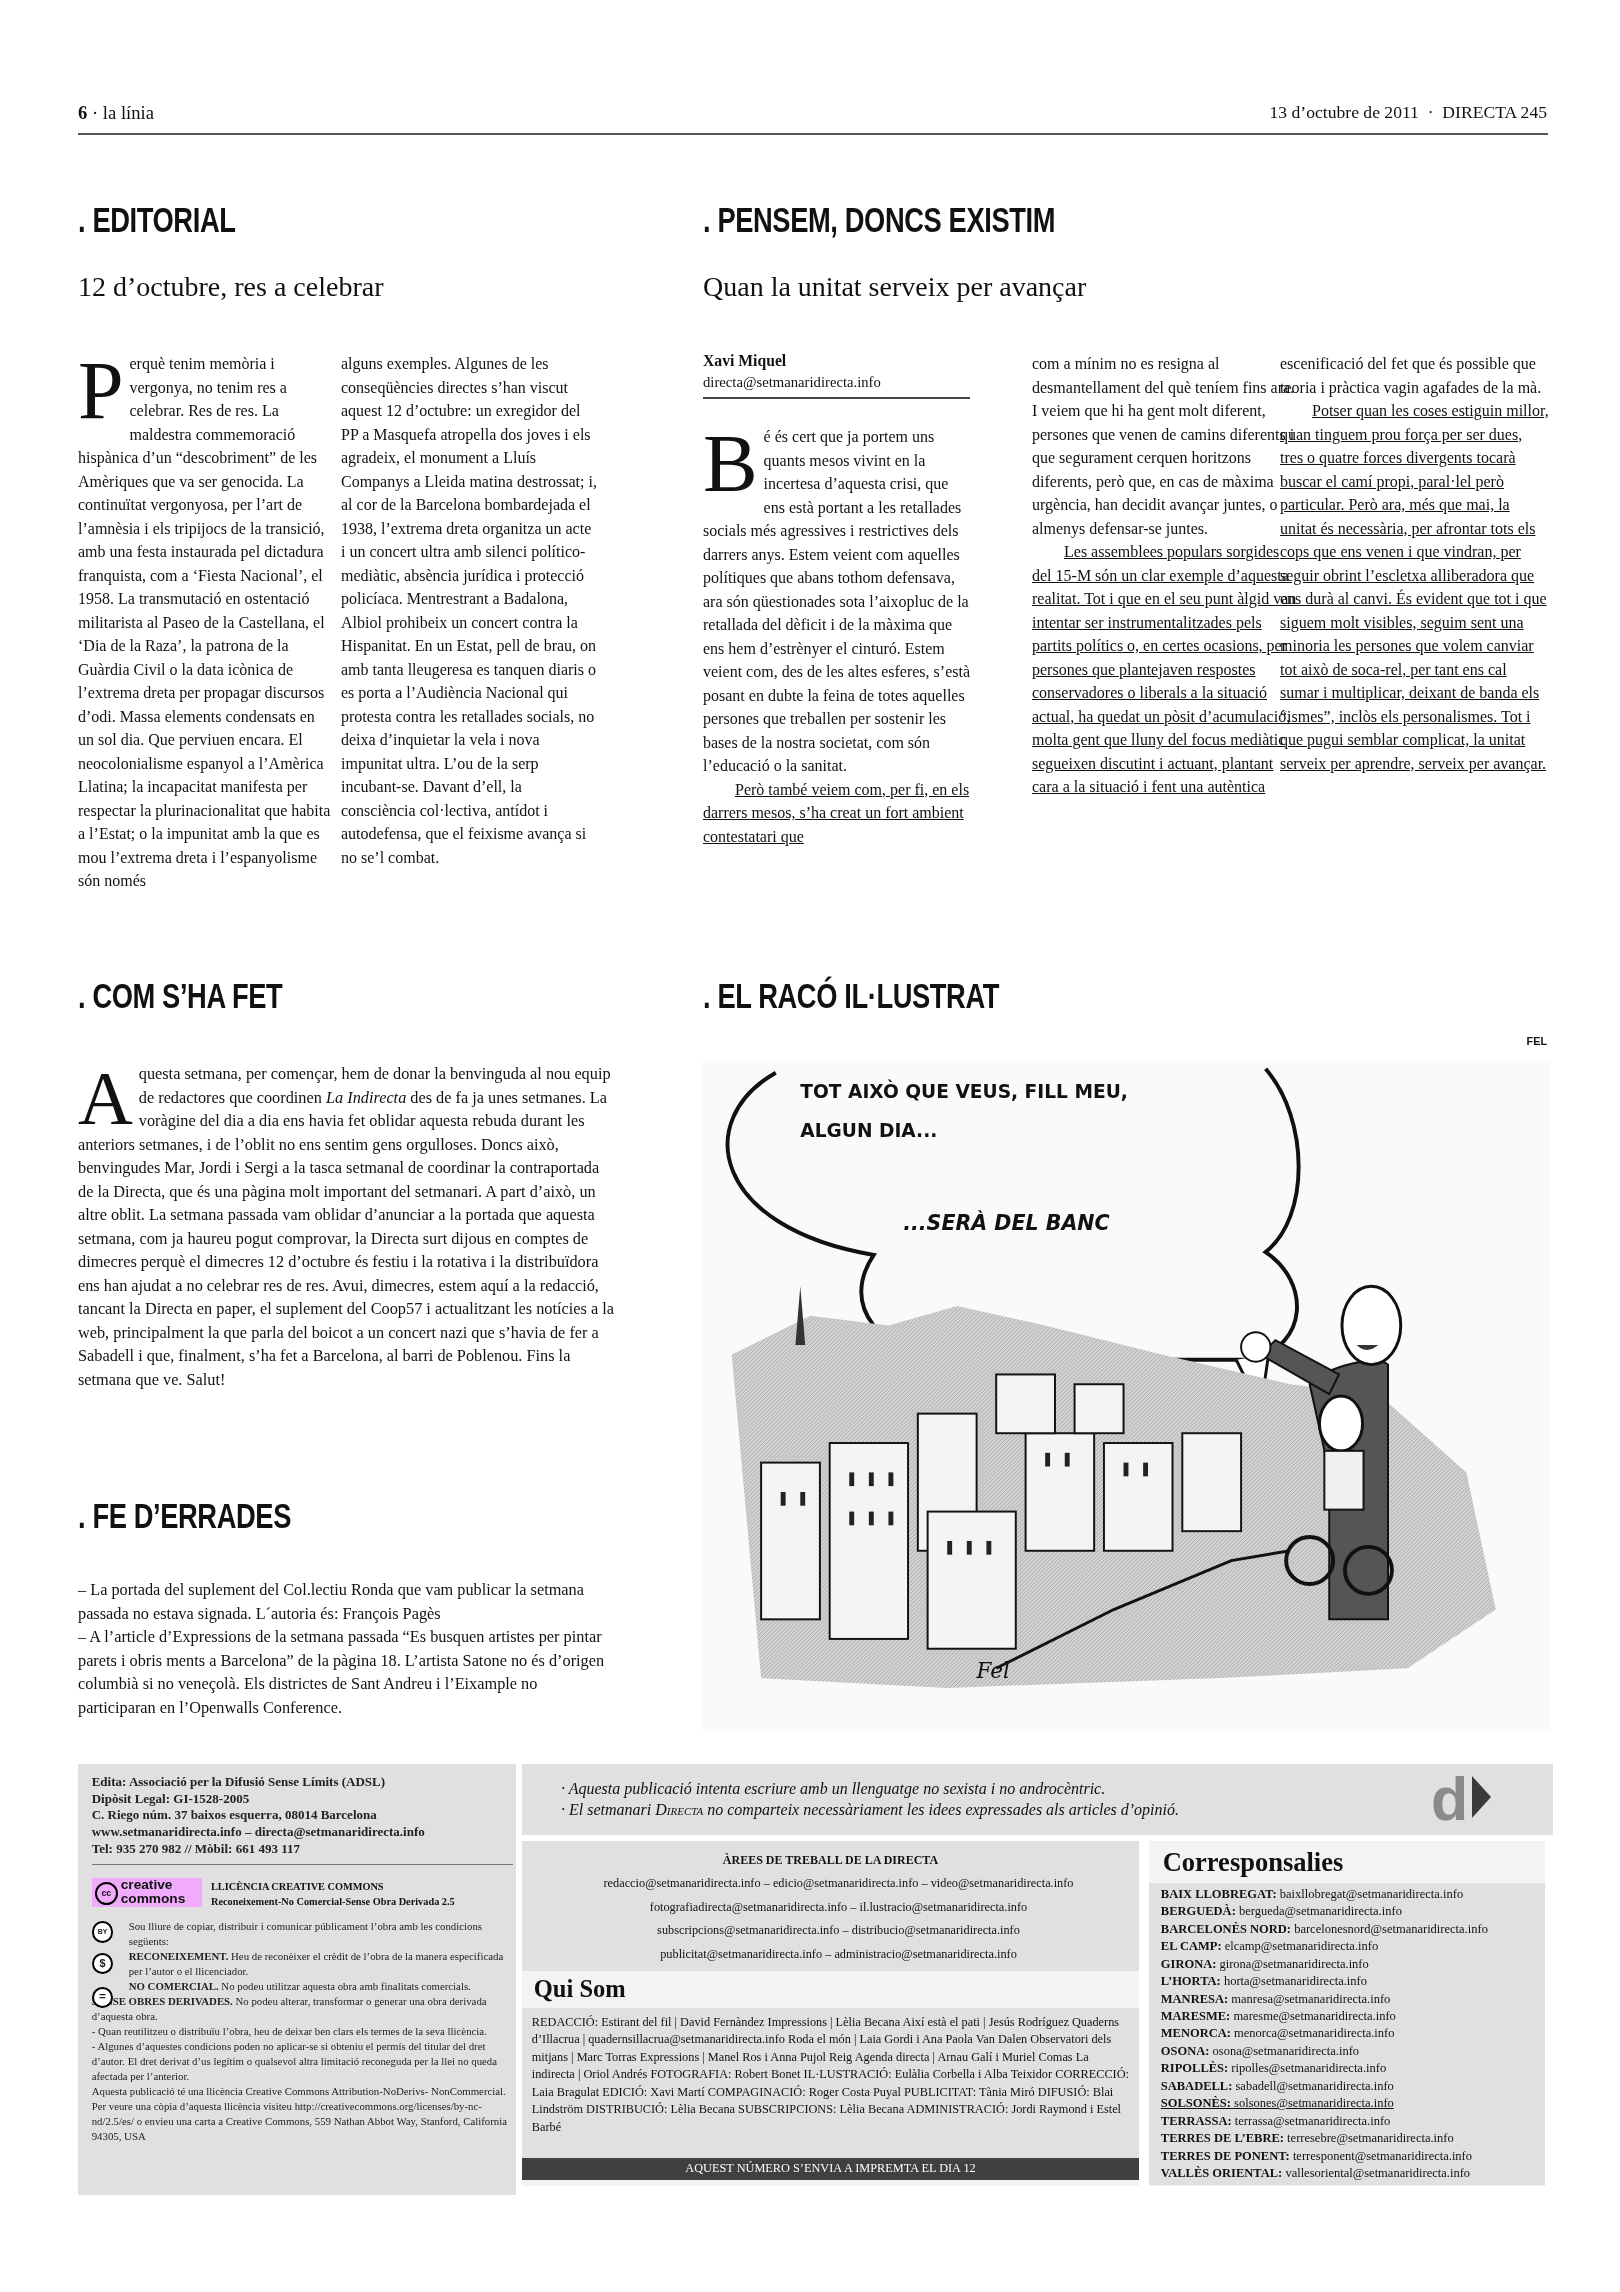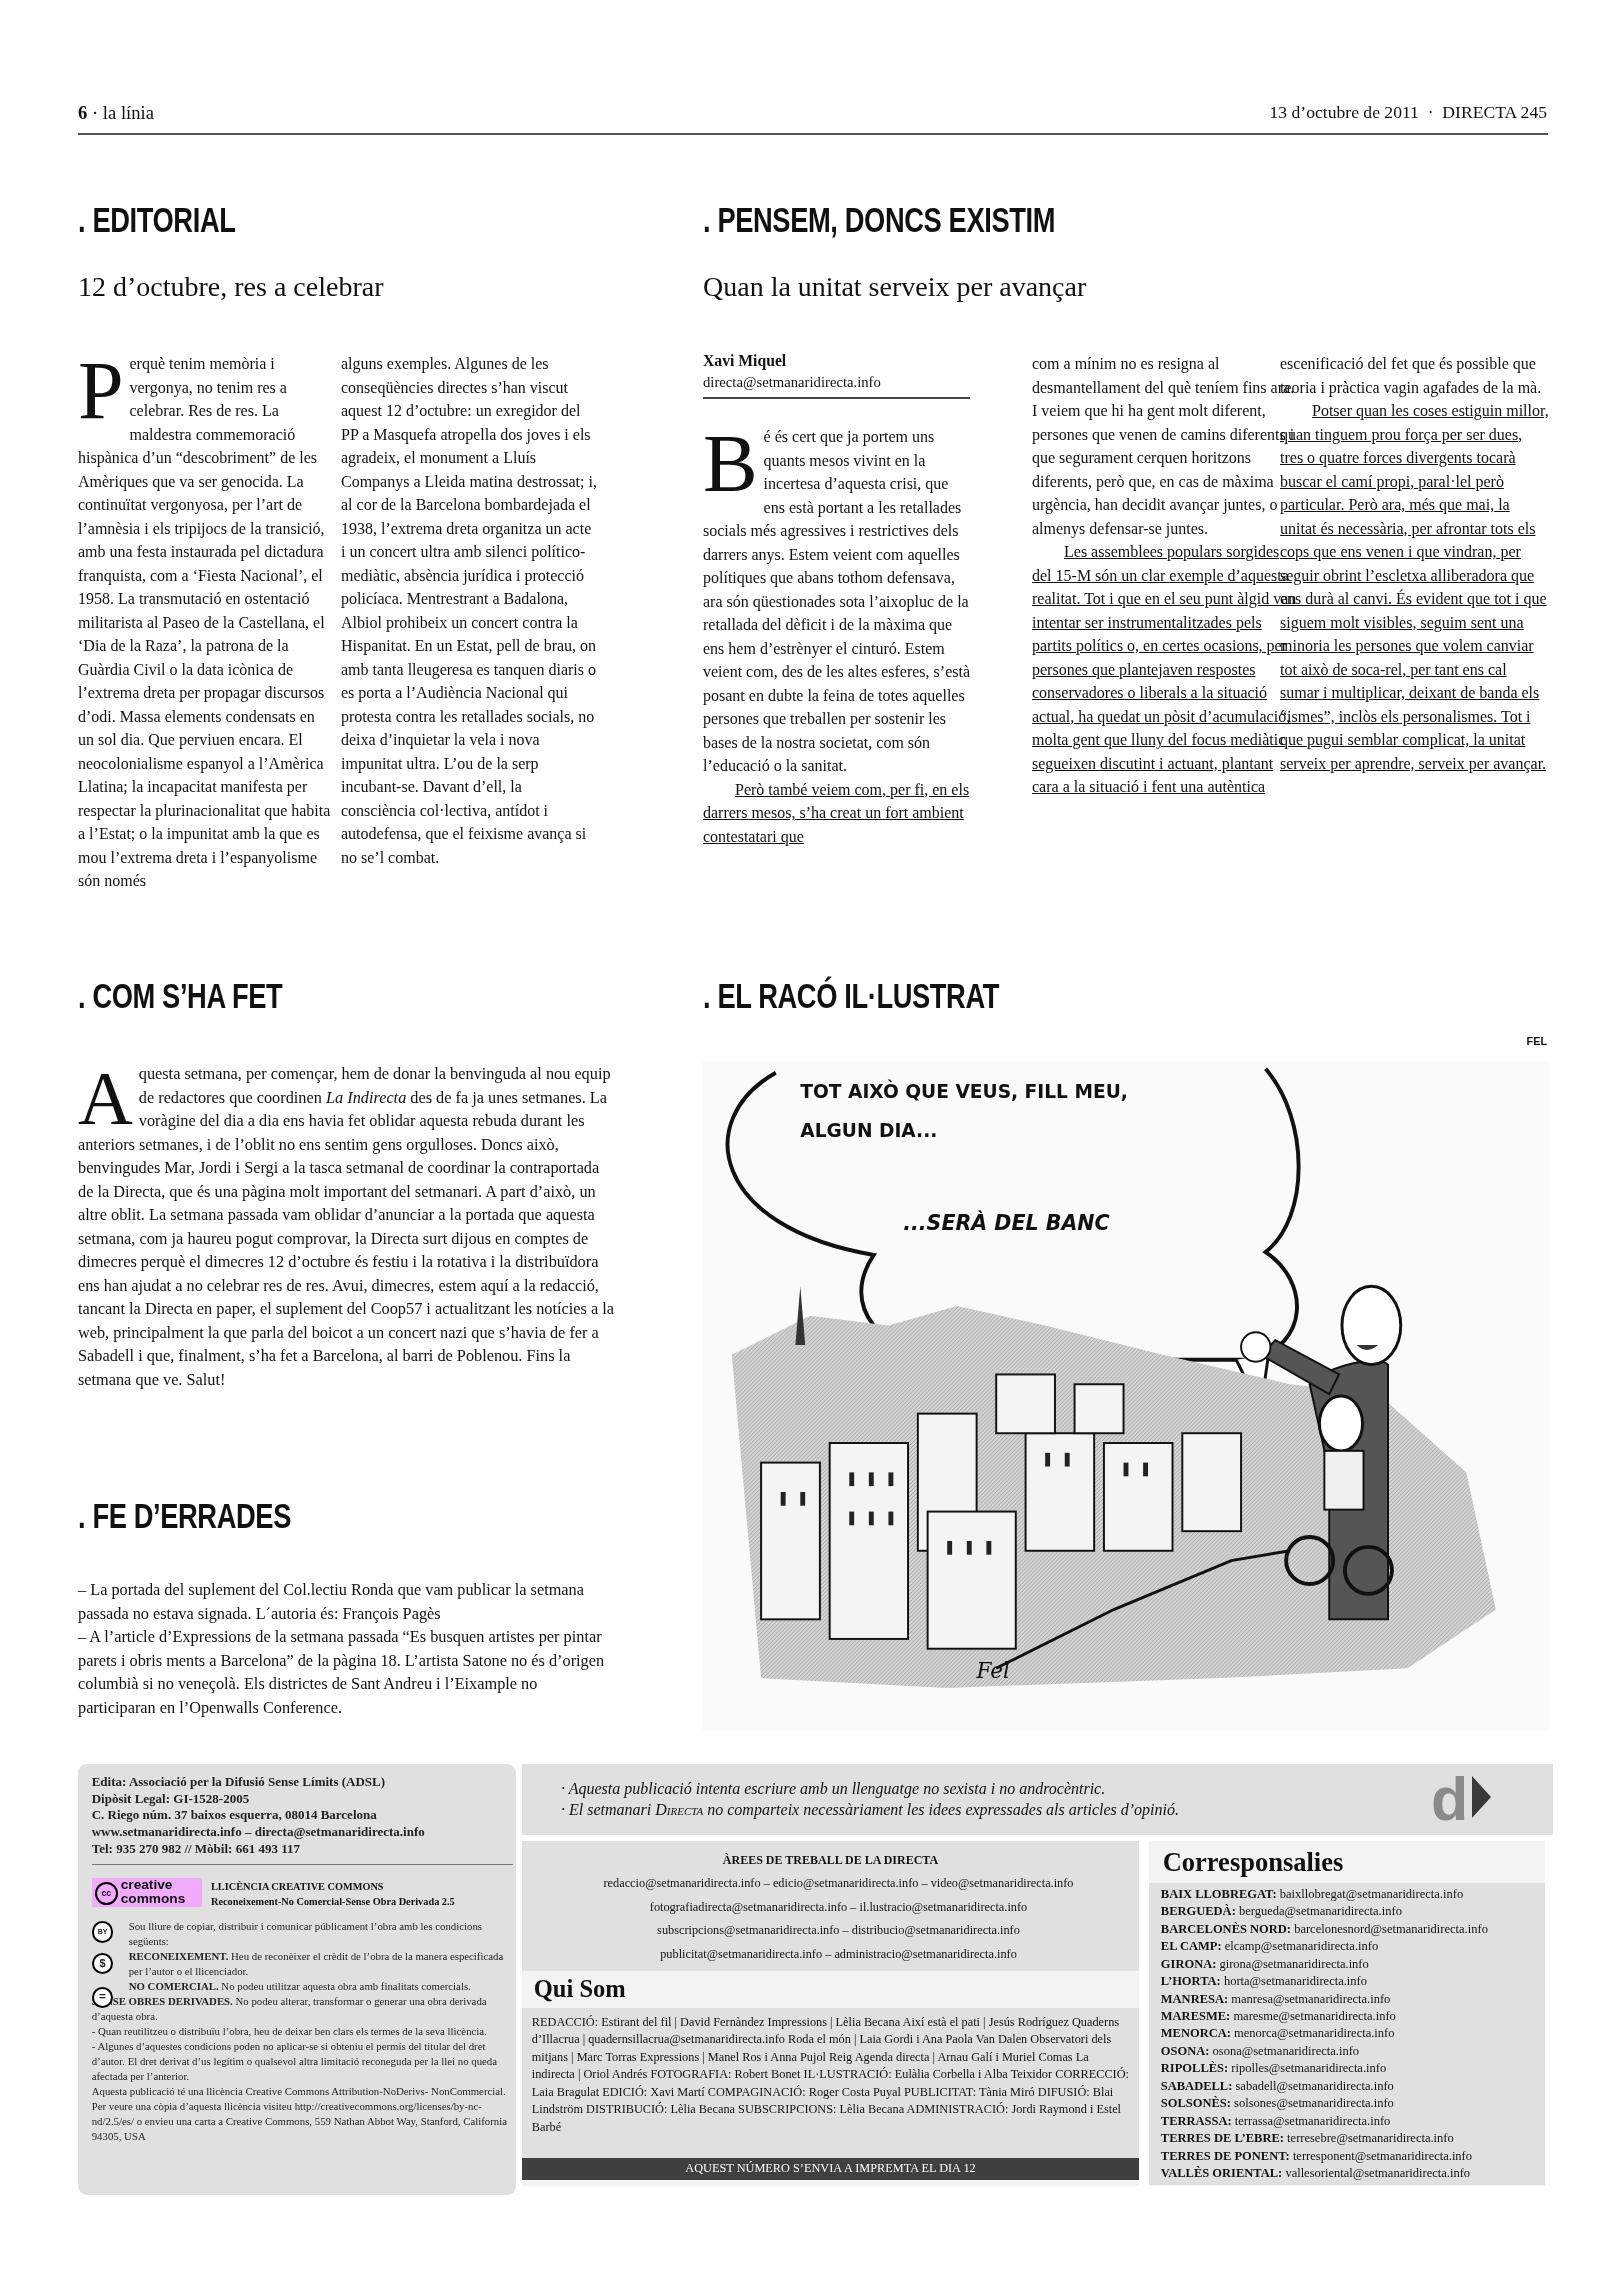--- a/index.html
+++ b/index.html
@@ -27,21 +27,21 @@
   .byline-rule { height: 2px; background: #444; }
 
   .sc { font-variant: small-caps; }
 
   
   #cartoon { left: 702px; top: 1061px; width: 847px; height: 670px; background: #fafafa; }
   #fel-credit { right: 73px; top: 1035px; font-size: 10.8px; font-family: "Liberation Sans", sans-serif; font-weight: bold; }
 
   
   .gray { background: #e0e0e0; }
-  #edit-box { left: 78px; top: 1764px; width: 438px; height: 431px; border-radius: 9px; }
+  #edit-box { left: 78px; top: 1764px; width: 438px; height: 431px; }
   #edit-box .info { position: absolute; left: 13.7px; top: 9.8px; font-size: 13px; line-height: 16.7px; font-weight: bold; color: #222; }
   .lic { font-size: 10.8px; line-height: 15px; color: #222; }
 
   #notice-box { left: 522px; top: 1764px; width: 1031px; height: 71px; }
   #notice-box .notes { position: absolute; left: 39px; top: 13.7px; font-style: italic; font-size: 16px; line-height: 21.6px; }
 
   #areas-box { left: 522px; top: 1841px; width: 617px; height: 345px; background: #f3f3f3; }
   #areas-inner { position: absolute; left: 0; top: 0; width: 617px; height: 130px; background: #e0e0e0; }
   #areas-title { position: absolute; left: 0; width: 617px; top: 11.8px; text-align: center; font-weight: bold; font-size: 12px; }
   .areas-line { position: absolute; left: 0; width: 617px; text-align: center; font-size: 12.3px; padding-left: 8px; }
@@ -262,20 +262,20 @@
       <div class="corr-row" style="top: 39px;"><b>BARCELONÈS NORD:</b><span> barcelonesnord@setmanaridirecta.info</span></div>
       <div class="corr-row" style="top: 56px;"><b>EL CAMP:</b><span> elcamp@setmanaridirecta.info</span></div>
       <div class="corr-row" style="top: 74px;"><b>GIRONA:</b><span> girona@setmanaridirecta.info</span></div>
       <div class="corr-row" style="top: 91px;"><b>L’HORTA:</b><span> horta@setmanaridirecta.info</span></div>
       <div class="corr-row" style="top: 109px;"><b>MANRESA:</b><span> manresa@setmanaridirecta.info</span></div>
       <div class="corr-row" style="top: 126px;"><b>MARESME:</b><span> maresme@setmanaridirecta.info</span></div>
       <div class="corr-row" style="top: 143px;"><b>MENORCA:</b><span> menorca@setmanaridirecta.info</span></div>
       <div class="corr-row" style="top: 161px;"><b>OSONA:</b><span> osona@setmanaridirecta.info</span></div>
       <div class="corr-row" style="top: 178px;"><b>RIPOLLÈS:</b><span> ripolles@setmanaridirecta.info</span></div>
       <div class="corr-row" style="top: 196px;"><b>SABADELL:</b><span> sabadell@setmanaridirecta.info</span></div>
-      <div class="corr-row" style="top: 213px;"><b>SOLSONÈS:</b><span> solsones@setmanaridirecta.info</span></div>
+      <div class="corr-row" style="top: 213px; text-decoration: underline;"><b>SOLSONÈS:</b><span> solsones@setmanaridirecta.info</span></div>
       <div class="corr-row" style="top: 231px;"><b>TERRASSA:</b><span> terrassa@setmanaridirecta.info</span></div>
       <div class="corr-row" style="top: 248px;"><b>TERRES DE L’EBRE:</b><span> terresebre@setmanaridirecta.info</span></div>
       <div class="corr-row" style="top: 266px;"><b>TERRES DE PONENT:</b><span> terresponent@setmanaridirecta.info</span></div>
       <div class="corr-row" style="top: 283px;"><b>VALLÈS ORIENTAL:</b><span> vallesoriental@setmanaridirecta.info</span></div>
     </div>
 </div>
 
 
 </body></html>

